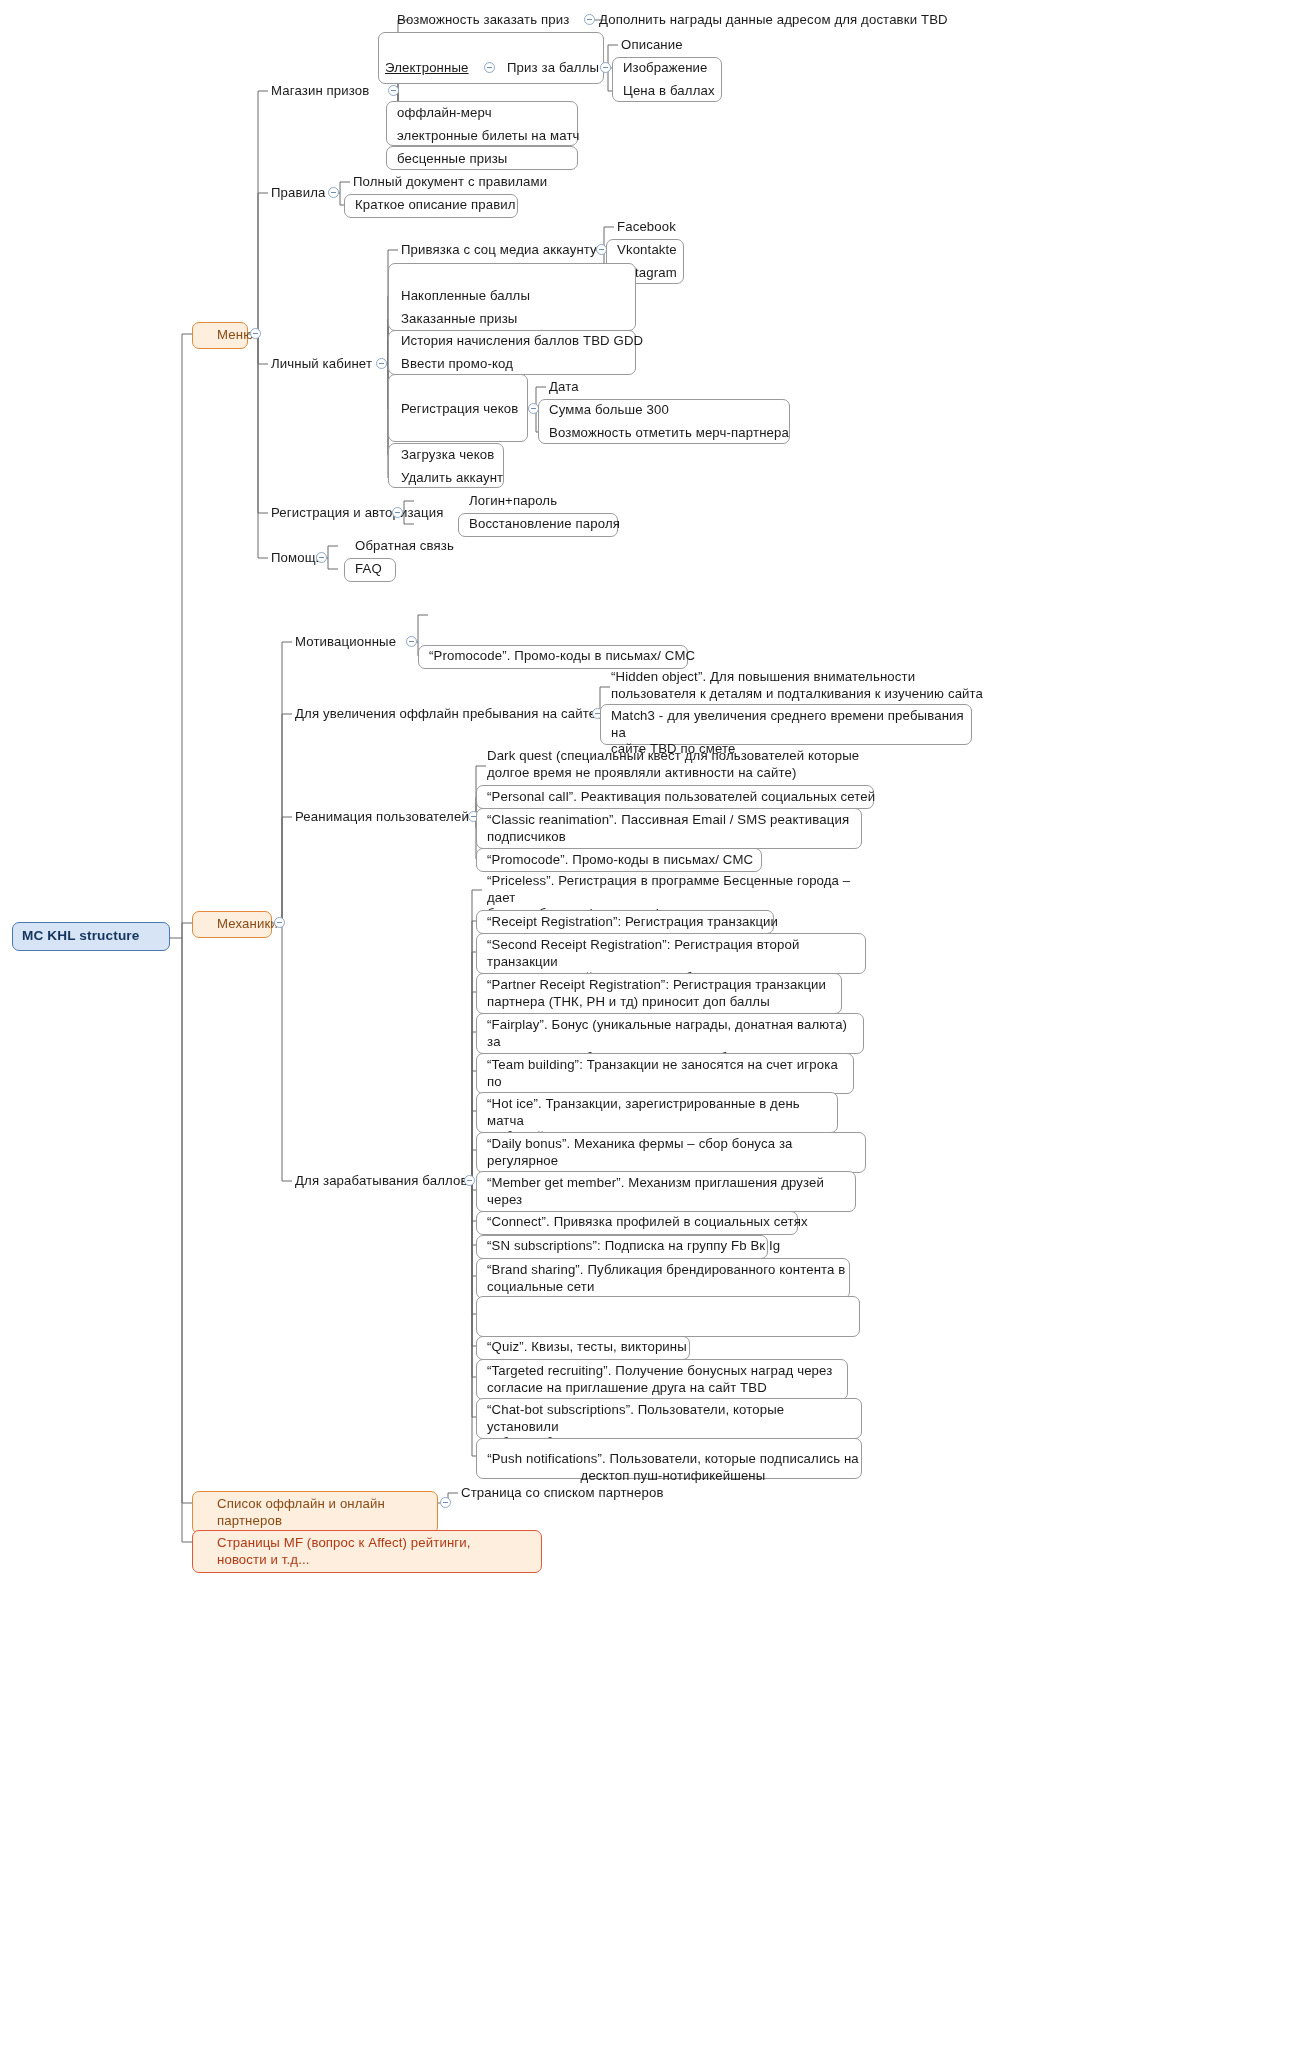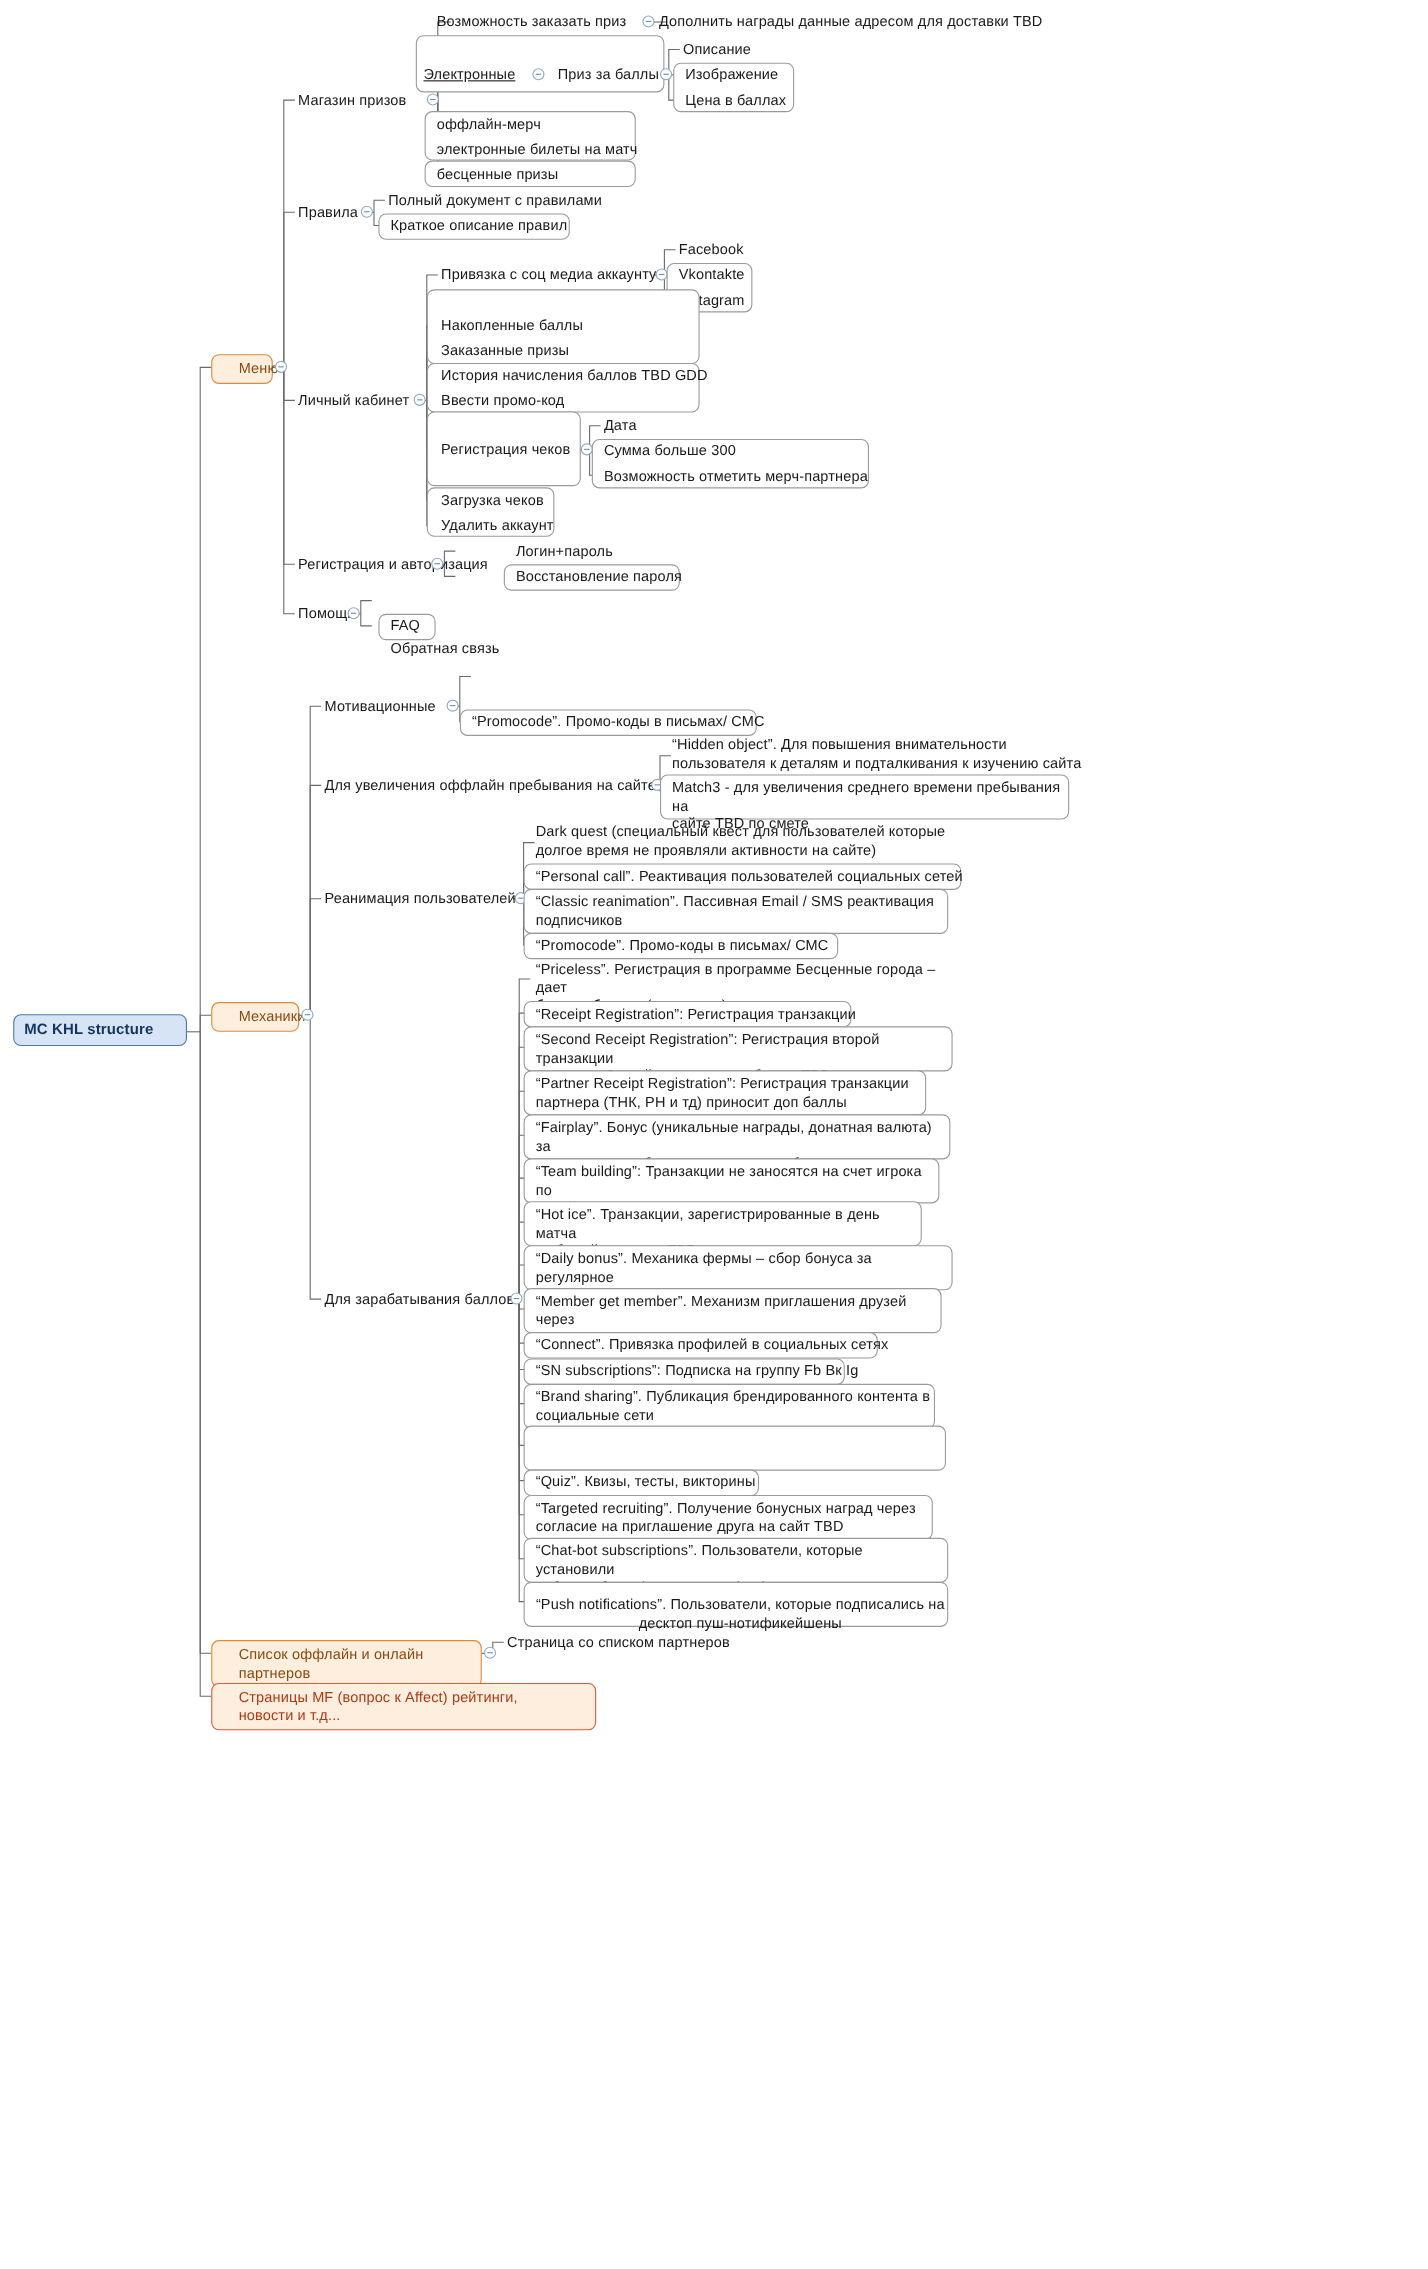--- a/index.html
+++ b/index.html
@@ -278,21 +278,21 @@
   <div class="node plain" style="left:546px; top:424px;">Возможность отметить мерч-партнера</div>
 
   <div class="node boxed" style="left:388px; top:443px; width:116px; height:45px;"></div>
   <div class="node plain" style="left:398px; top:446px;">Загрузка чеков</div>
   <div class="node plain" style="left:398px; top:469px;">Удалить аккаунт</div>
 
   <div class="node plain" style="left:466px; top:492px;">Логин+пароль</div>
   <div class="node boxed" style="left:458px; top:513px; width:160px; height:24px;"></div>
   <div class="node plain" style="left:466px; top:515px;">Восстановление пароля</div>
 
-  <div class="node plain" style="left:352px; top:537px;margin-top:44px;">Обратная связь</div>
+  <div class="node plain" style="left:352px; top:537px;">Обратная связь</div>
   <div class="node boxed" style="left:344px; top:558px; width:52px; height:24px;"></div>
   <div class="node plain" style="left:352px; top:560px;">FAQ</div>
 
   <div class="node plain" style="left:292px; top:633px;">Мотивационные</div>
   <div class="toggle" style="left:406px; top:636px;"></div>
 
   <div class="node plain" style="left:292px; top:705px;">Для увеличения оффлайн пребывания на сайте</div>
   <div class="toggle" style="left:592px; top:708px;"></div>
 
   <div class="node plain" style="left:292px; top:808px;">Реанимация пользователей</div>

